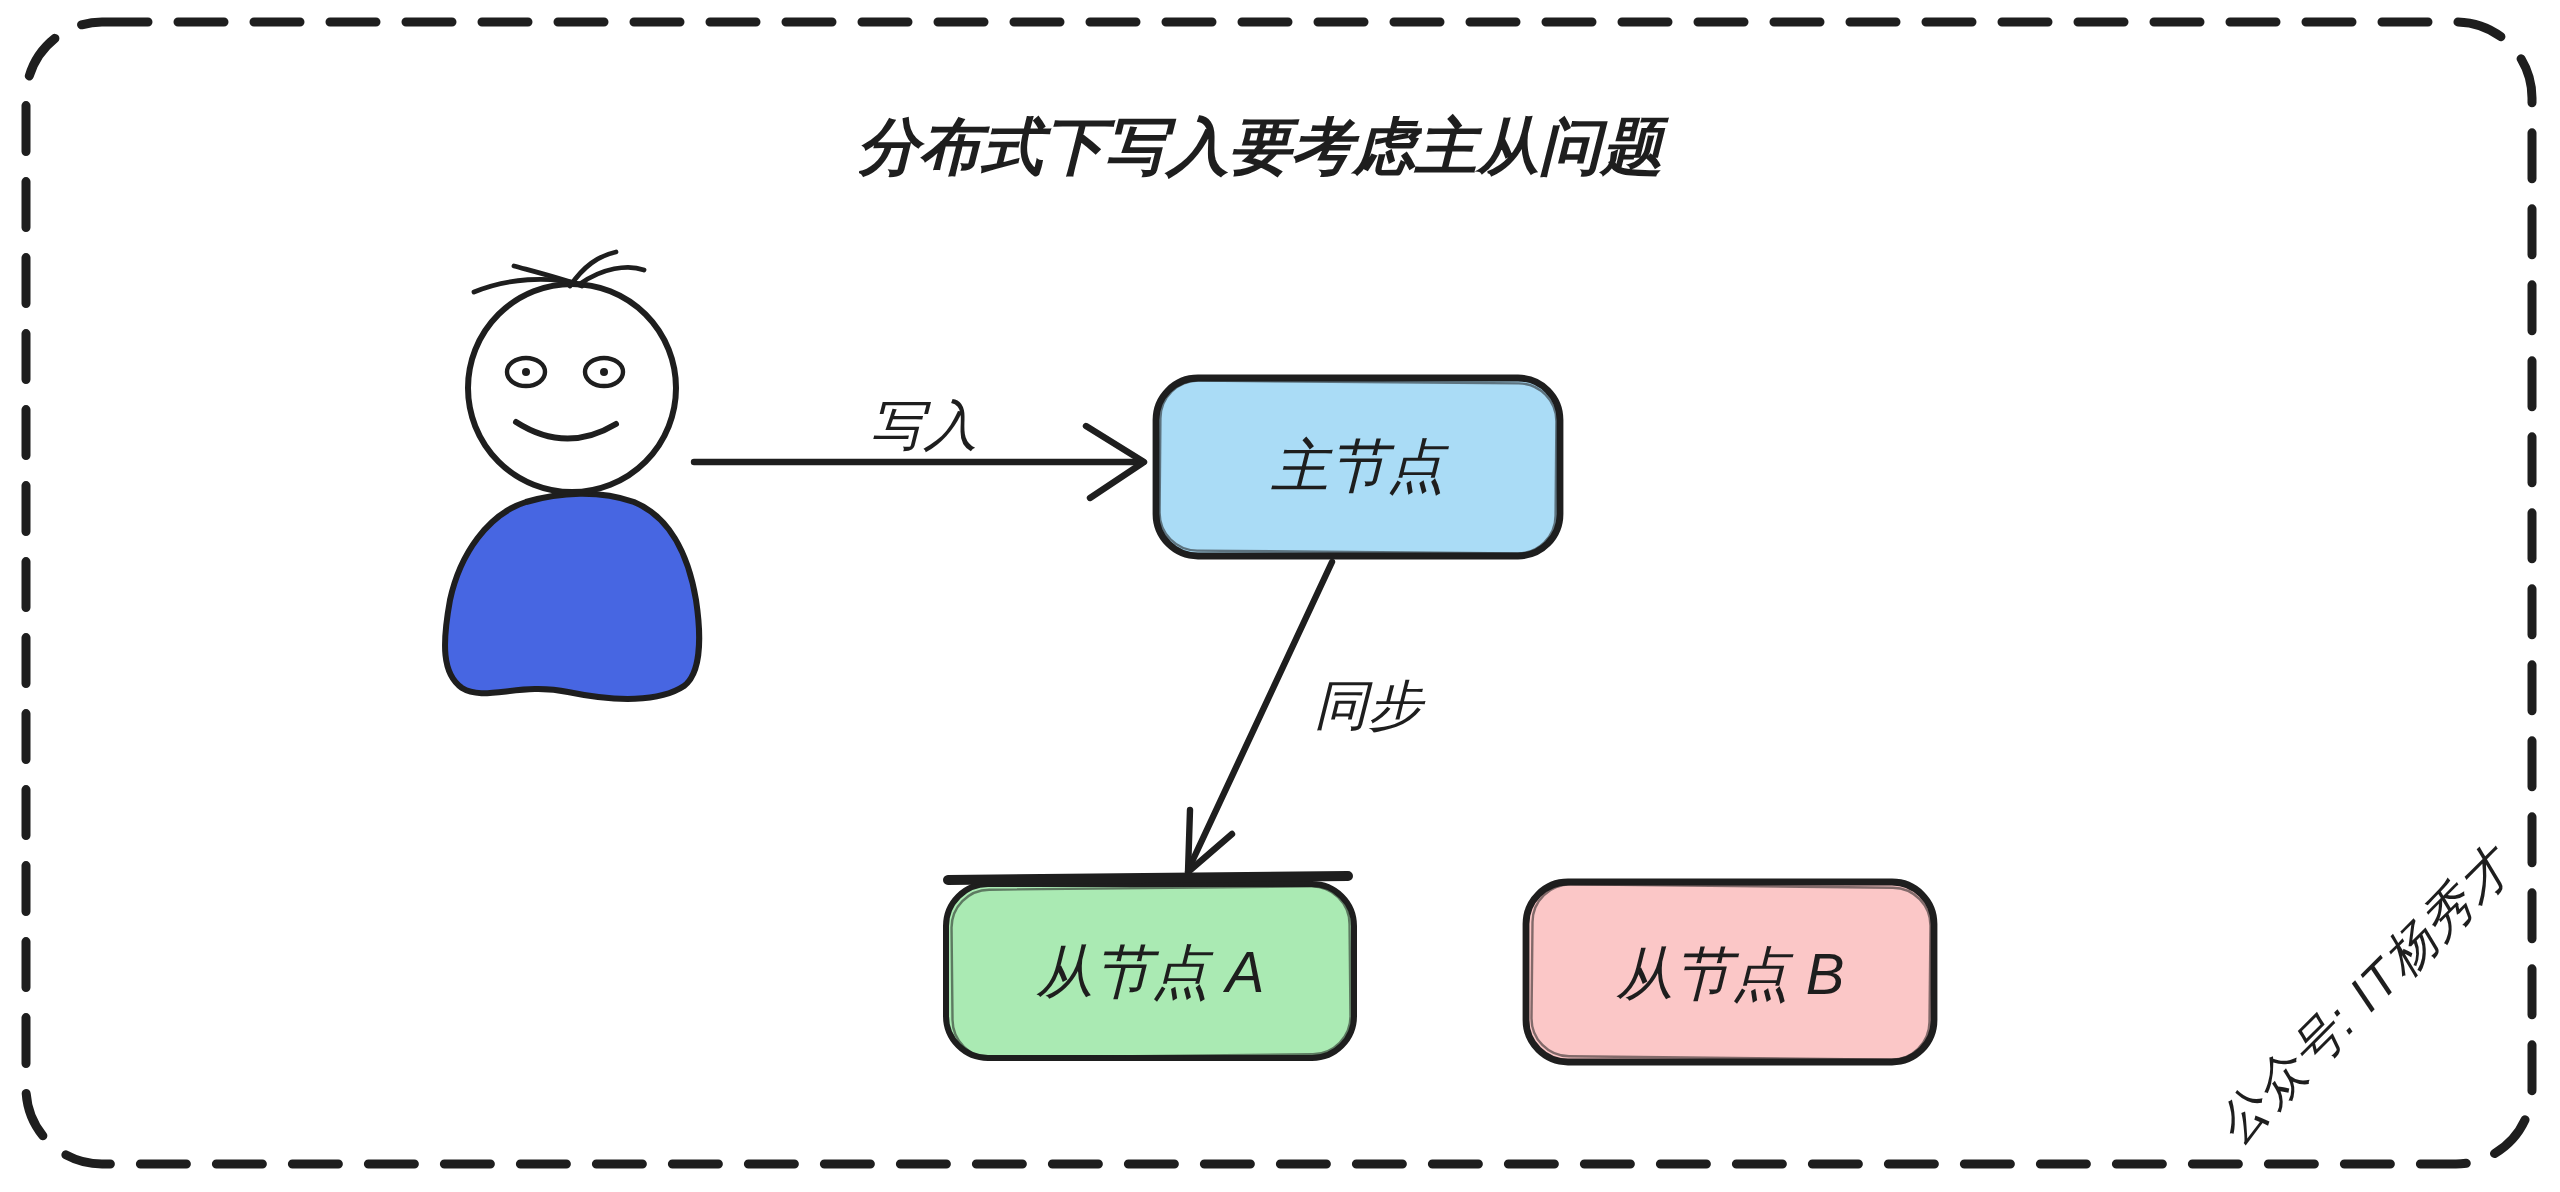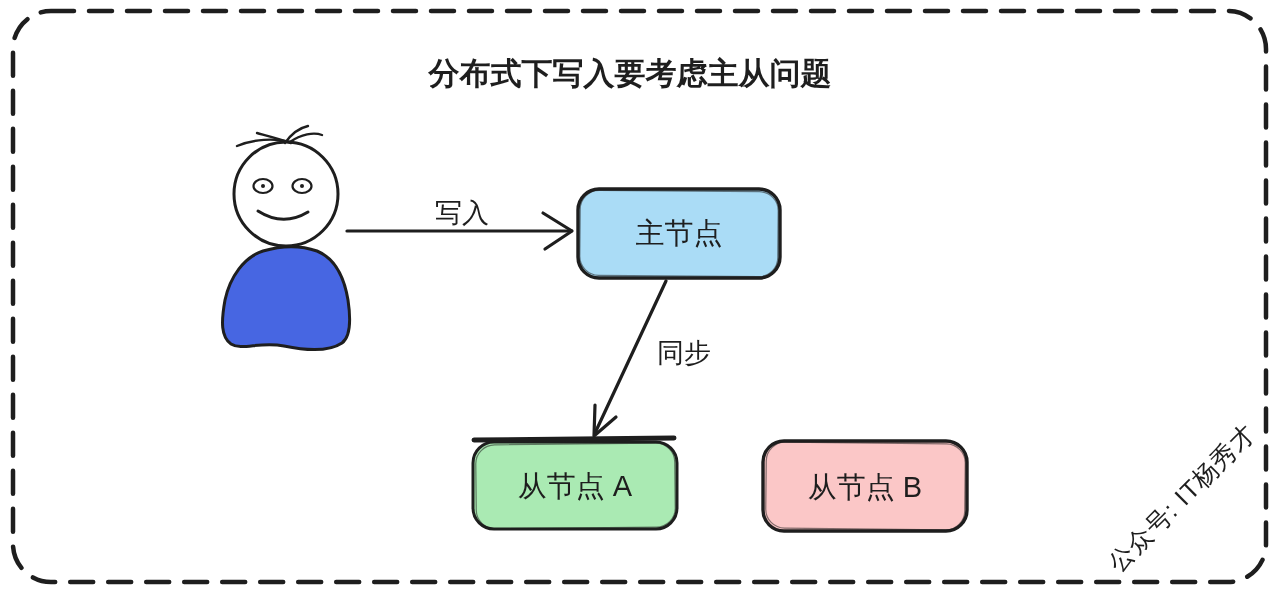--- a/index.html
+++ b/index.html
@@ -9,20 +9,21 @@
     width: 1280px;
     height: 596px;
     overflow: hidden;
     font-family: "Liberation Sans", "DejaVu Sans", sans-serif;
   }
   .canvas-wrap {
     position: relative;
     width: 1212px;
     height: 596px;
     background: #ffffff;
+    font-style: italic;
   }
   svg { display: block; }
   text {
     font-family: "Liberation Sans", "DejaVu Sans", sans-serif;
     fill: #1e1e1e;
   }
   .node-label { font-size: 29px; font-weight: 400; }
   .edge-label { font-size: 27px; font-weight: 400; }
   .title-text { font-size: 31px; font-weight: 600; }
   .watermark-text { font-size: 25px; letter-spacing: 1px; }

